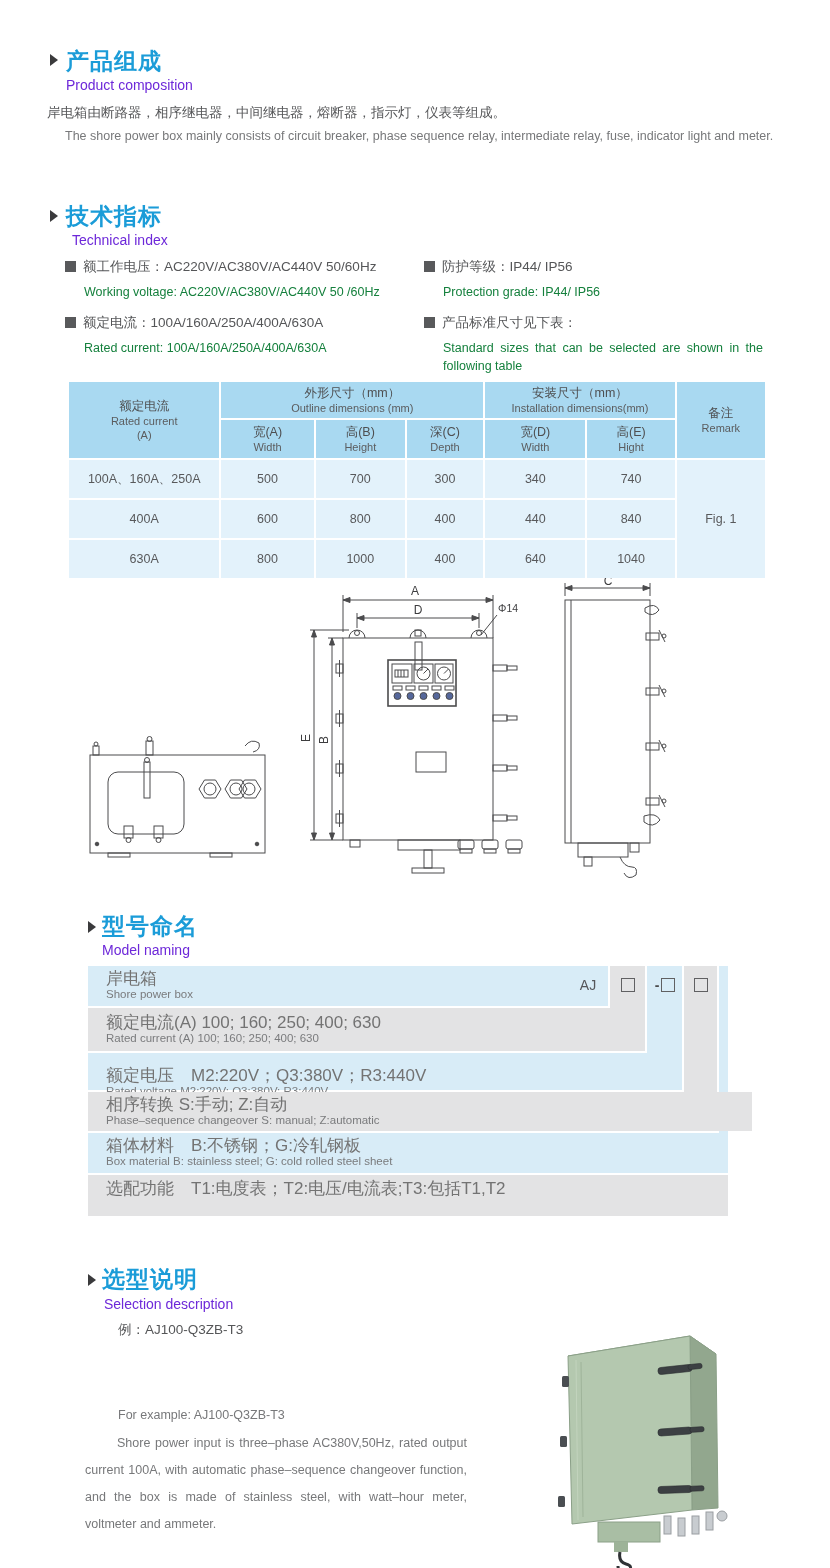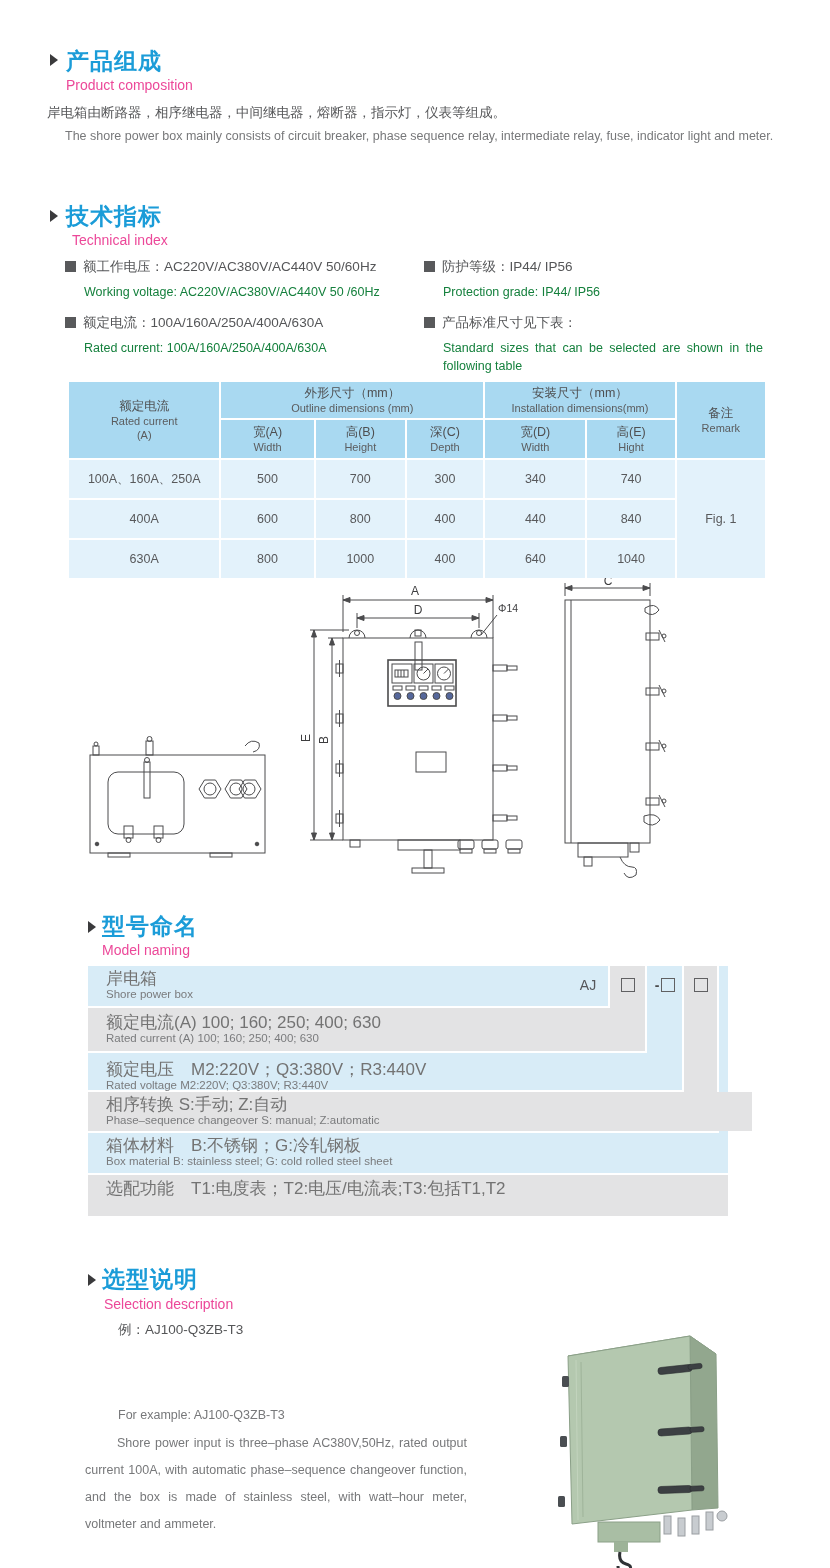--- a/index.html
+++ b/index.html
@@ -2,21 +2,21 @@
 <html><head>
 <meta charset="utf-8">
 <style>
   html,body{margin:0;padding:0;background:#fff;}
   .page{position:relative;width:830px;height:1568px;background:#ffffff;overflow:hidden;
         font-family:"Liberation Sans","DejaVu Sans",sans-serif;color:#58595b;}
   .abs{position:absolute;}
   
   .tri{width:0;height:0;border-left:8px solid #3a3a3c;border-top:6px solid transparent;border-bottom:6px solid transparent;}
   .sec-title{font-size:23px;font-weight:bold;color:#1b9cd8;letter-spacing:1px;}
-  .sec-sub{font-size:14px;color:#ec4899;}
+  .sec-sub{font-size:14px;color:#6d28d9;}
   
   .zh{font-size:13.5px;color:#555658;}
   .en{font-size:12.5px;color:#77787a;}
   .bullet{display:inline-block;width:11px;height:11px;background:#58595b;margin-right:7px;vertical-align:-1px;}
   .spec-item{margin-bottom:13px;}
   .spec-zh{font-size:13.5px;color:#555658;line-height:18px;}
   .spec-en{font-size:12.5px;color:#15803d;line-height:18px;margin:7px 0 0 19px;}
   .spec-en.just{text-align:justify;}
   
   table.dim{border-collapse:separate;border-spacing:2px;table-layout:fixed;width:700px;}
@@ -349,21 +349,21 @@
           <div class="m-l2">Shore power box</div>
         </div>
     </div>
     <div class="mrow m-gray" style="top:42px;height:43px;width:557px;">
       <div class="txt" style="padding-top:7px;">
           <div class="m-l1">额定电流(A)  100; 160; 250; 400; 630</div>
           <div class="m-l2">Rated current (A) 100; 160; 250; 400; 630</div>
         </div>
     </div>
     <div class="mrow m-blue" style="top:87px;height:37px;width:594px;">
-      <div class="txt" style="padding-top:9px;">
+      <div class="txt" style="padding-top:15px;">
           <div class="m-l1">额定电压　M2:220V；Q3:380V；R3:440V</div>
           <div class="m-l2">Rated voltage  M2:220V;  Q3:380V;  R3:440V</div>
         </div>
     </div>
     <div class="mrow m-gray" style="top:126px;height:39px;width:664px;">
       <div class="txt" style="padding-top:5px;">
           <div class="m-l1">相序转换  S:手动; Z:自动</div>
           <div class="m-l2">Phase–sequence changeover  S: manual;  Z:automatic</div>
         </div>
     </div>

